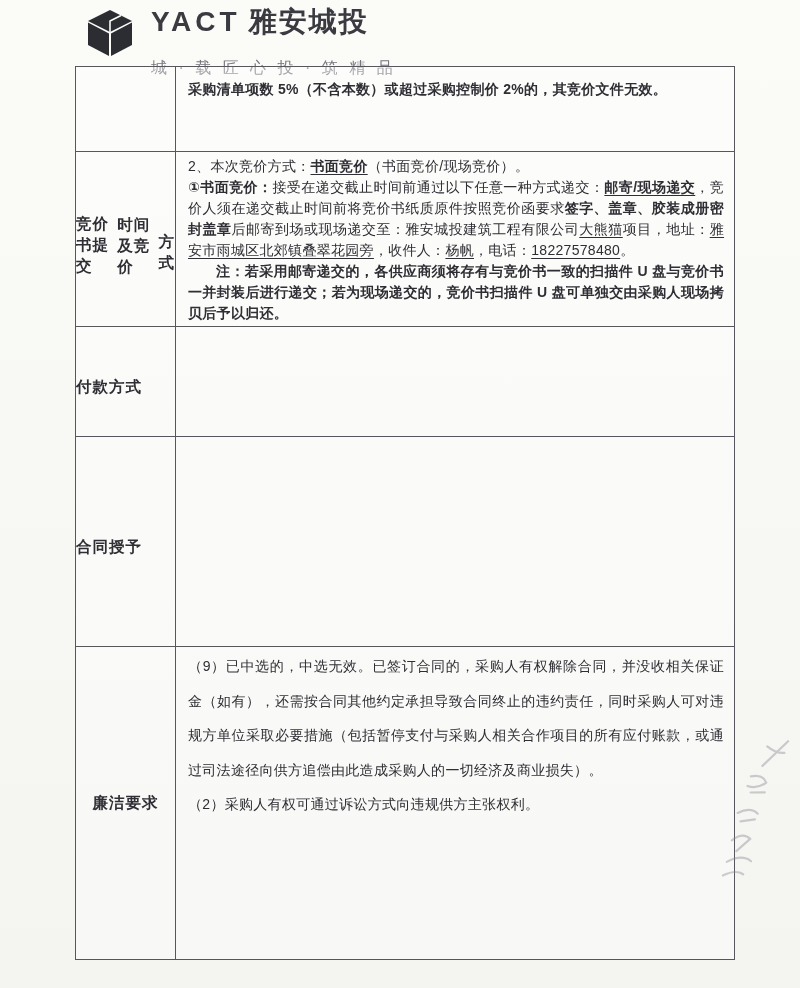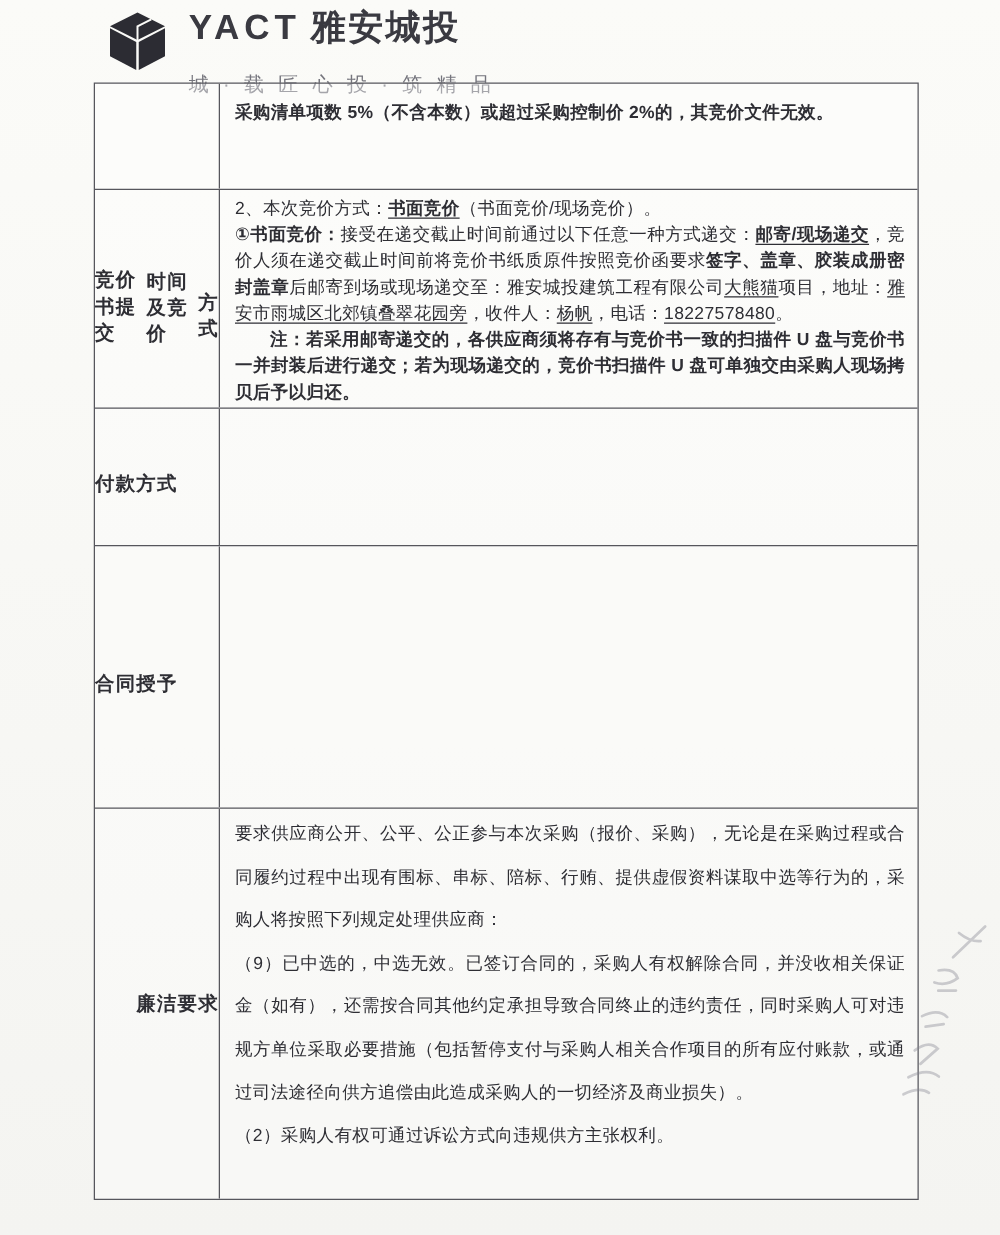--- a/index.html
+++ b/index.html
@@ -26,21 +26,21 @@
     border:1.6px solid #56565c;box-sizing:border-box;
     background:rgba(255,255,255,0.35);
   }
   .row{display:flex;border-top:1px solid #56565c;box-sizing:border-box;overflow:hidden;}
   .row:first-child{border-top:none;}
   .label{
     flex:0 0 100px;width:100px;border-right:1px solid #56565c;box-sizing:border-box;
     font-weight:bold;font-size:15.5px;display:flex;flex-direction:row;align-items:center;
     padding-top:12px;letter-spacing:1px;
   }
-  .label.center{justify-content:flex-end;padding-top:0;}
+  .label.center{justify-content:center;padding-top:0;}
   .content{
     flex:1;box-sizing:border-box;overflow:hidden;
     padding:6px 10px 0 12px;font-size:14px;letter-spacing:0.3px;
     text-align:justify;
   }
   .content p{margin:0;}
   .content p.indent{text-indent:2em;}
   .b{font-weight:bold;}
   .u{text-decoration:underline;text-underline-offset:3px;}
 
@@ -101,21 +101,20 @@
       <div class="row" style="height: 210px;">
         <div class="label">
           <div>合同授予</div>
         </div>
       </div>
       <div class="row" style="height: 313px;">
         <div class="label center">
           <div>廉洁要求</div>
         </div>
         <div class="content" style="line-height: 34.5px; padding-top: 2px;">
-          <p><span>要求供应商公开、公平、公正参与本次采购（报价、采购），无论是在采购过程或合同履约过程中出现有围标、串标、陪标、行贿、提供虚假资料谋取中选等行为的，采购人将按照下列规定处理供应商：</span></p>
           <p><span>（9）已中选的，中选无效。已签订合同的，采购人有权解除合同，并没收相关保证金（如有），还需按合同其他约定承担导致合同终止的违约责任，同时采购人可对违规方单位采取必要措施（包括暂停支付与采购人相关合作项目的所有应付账款，或通过司法途径向供方追偿由此造成采购人的一切经济及商业损失）。</span></p>
           <p><span>（2）采购人有权可通过诉讼方式向违规供方主张权利。</span></p>
         </div>
       </div>
     </div>
 
   <span class="handwriting">
     <svg viewBox="0 0 64 160" width="64" height="160">
       <g fill="none" stroke="#83838f" stroke-width="2.2" stroke-linecap="round">
         <path d="M50 6 L28 34"></path>

